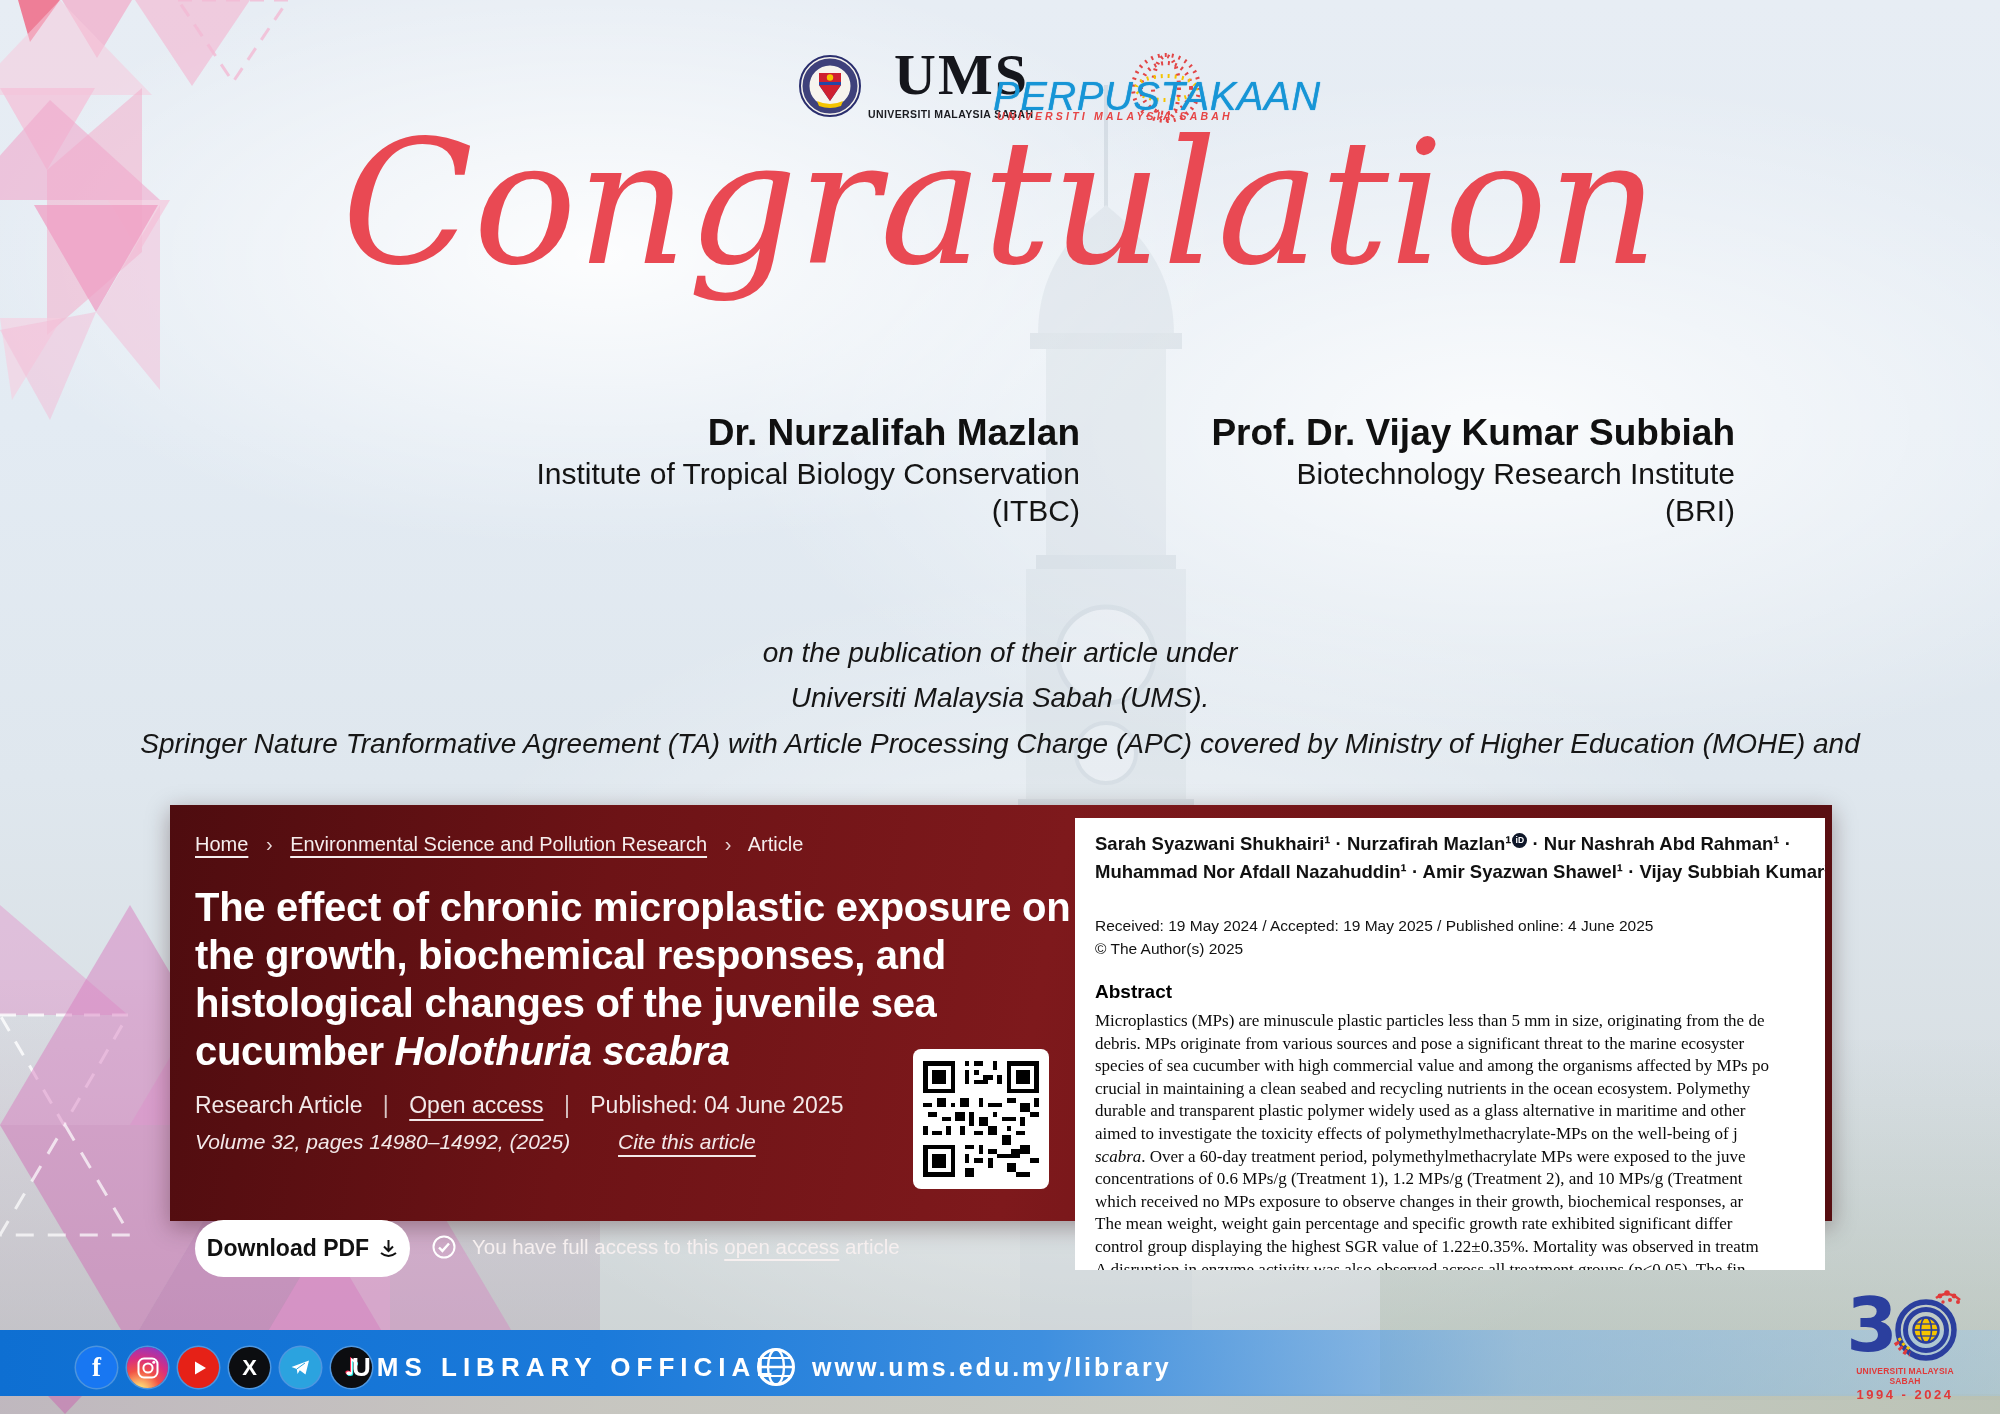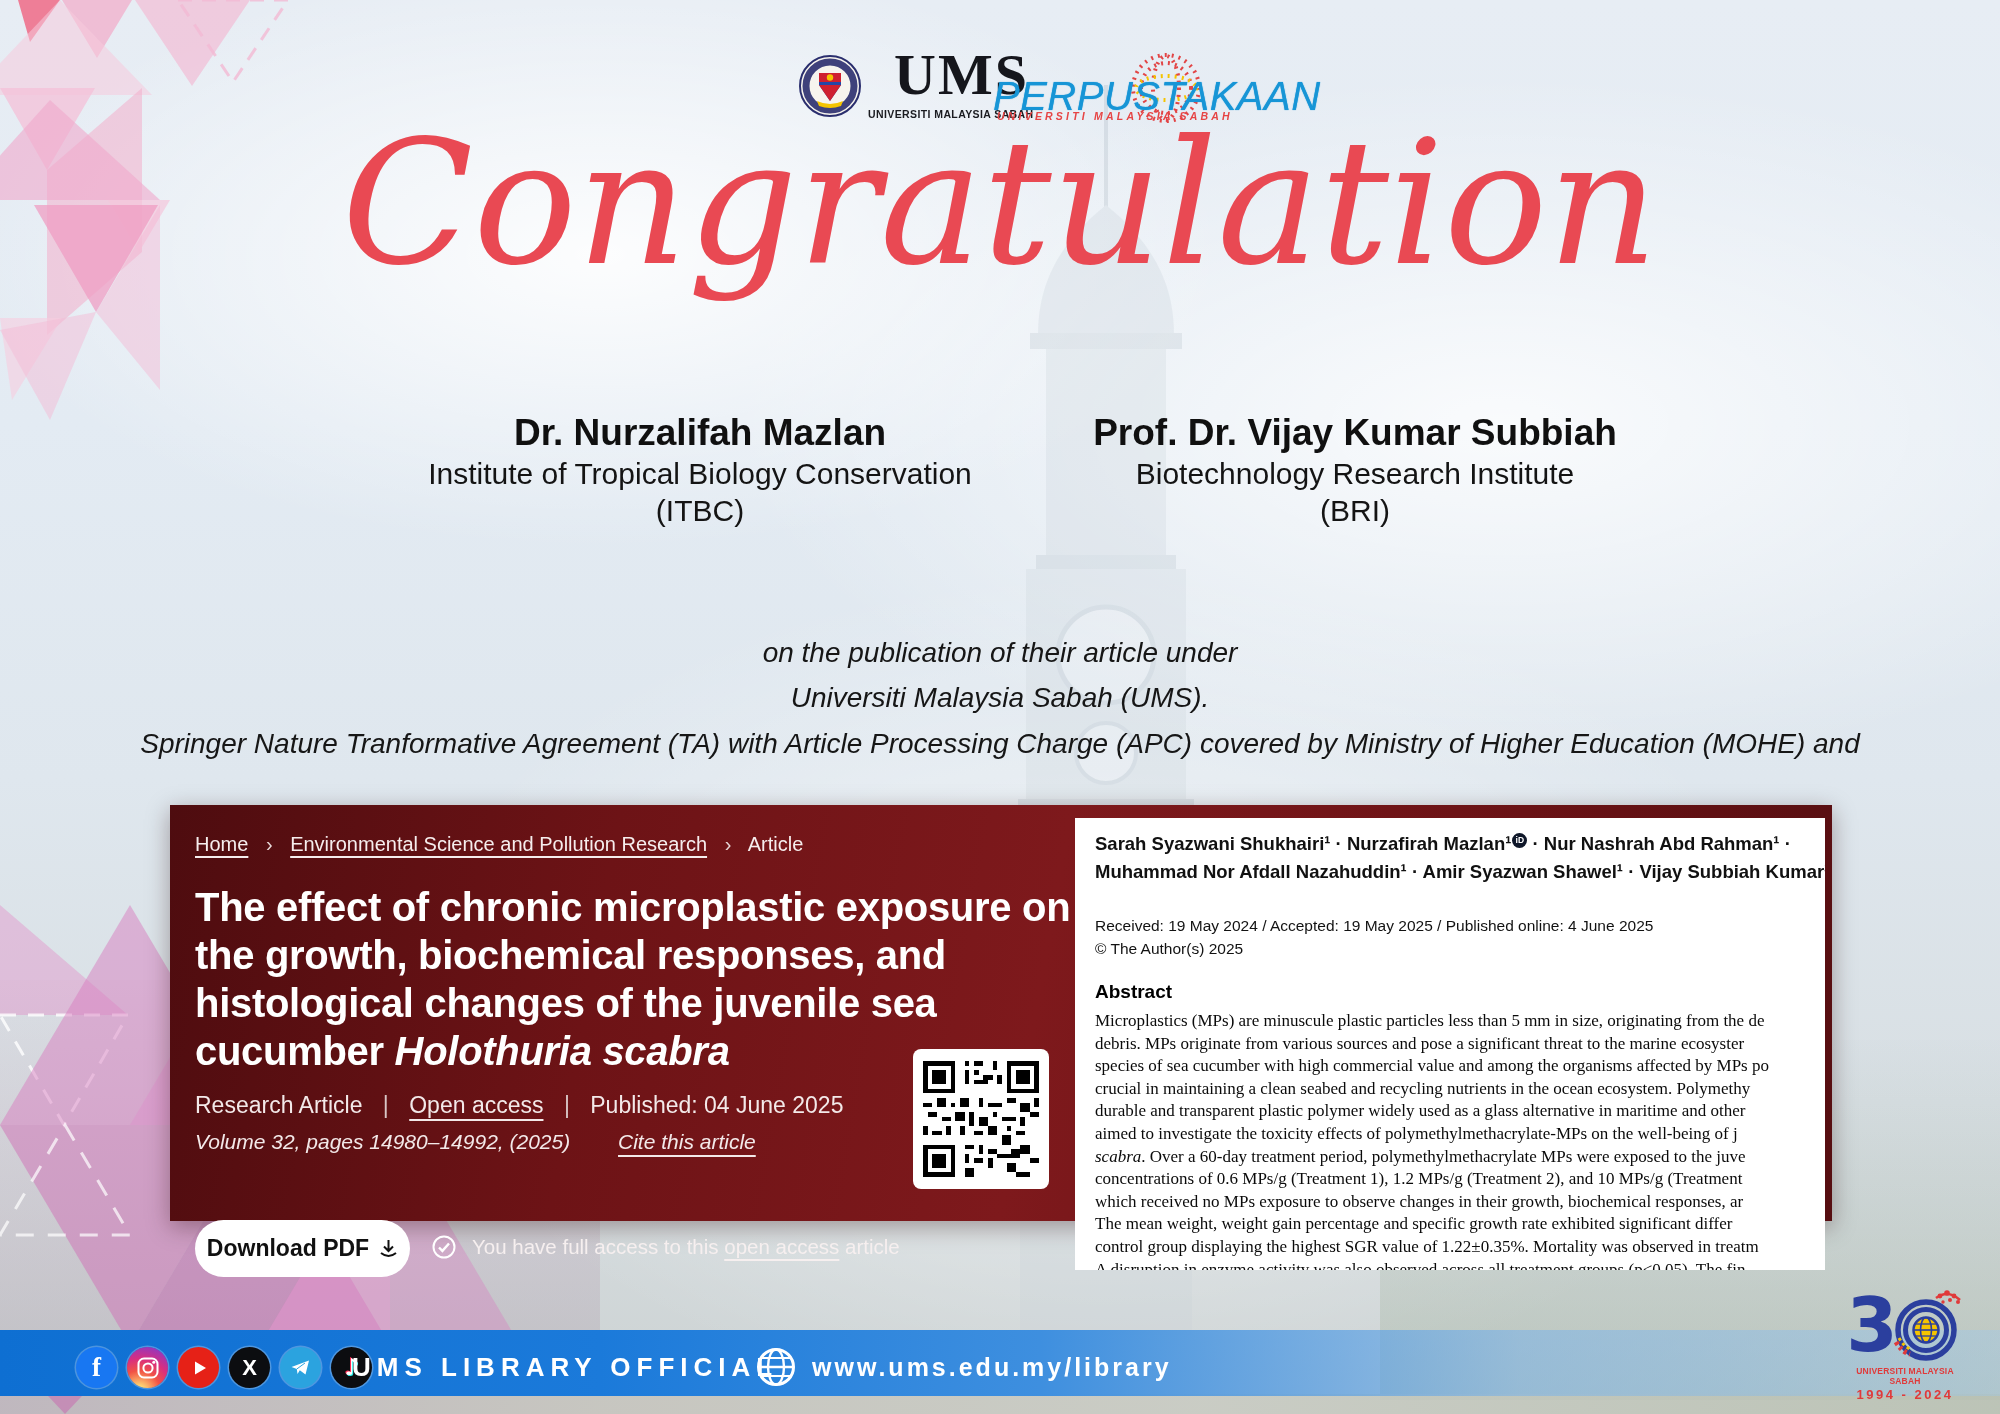--- a/index.html
+++ b/index.html
@@ -28,21 +28,21 @@
   .perp-globe{position:absolute;left:1128px;top:28px;}
   .perp-word{position:absolute;left:993px;top:52px;font-size:40px;font-weight:400;font-style:italic;
     color:#1795d6;letter-spacing:.5px;text-shadow:0 0 1px #1795d6;}
   .perp-tag{position:absolute;left:997px;top:88px;font-size:10.5px;font-weight:700;font-style:italic;
     color:#e64444;letter-spacing:3.2px;}
   
   .congrats{position:absolute;left:0;top:96px;width:2000px;text-align:center;
     font-family:"DejaVu Serif","Liberation Serif",serif;font-style:italic;font-weight:400;
     font-size:172px;line-height:1.25;color:#e94953;}
   
-  .recip{position:absolute;width:760px;text-align:center;color:#101010;}
+  .recip{position:absolute;width:760px;text-align:right;color:#101010;}
   .recip .nm{font-size:37px;font-weight:700;line-height:1.15;}
   .recip .inst{font-size:30px;font-weight:400;line-height:1.25;color:#141414;}
   
   .note{position:absolute;left:0;top:630px;width:2000px;text-align:center;color:#161616;
     font-size:28px;font-style:italic;line-height:1.62;}
   
   .panel{position:absolute;left:170px;top:805px;width:1662px;height:416px;
     background:linear-gradient(100deg,#4e0c0f 0%,#6d1316 26%,#7e191c 52%,#6a1215 78%,#560e11 100%);
     box-shadow:0 6px 22px rgba(40,10,10,.35);}
   .crumb{position:absolute;left:25px;top:28px;font-size:20px;color:#f6eded;}

